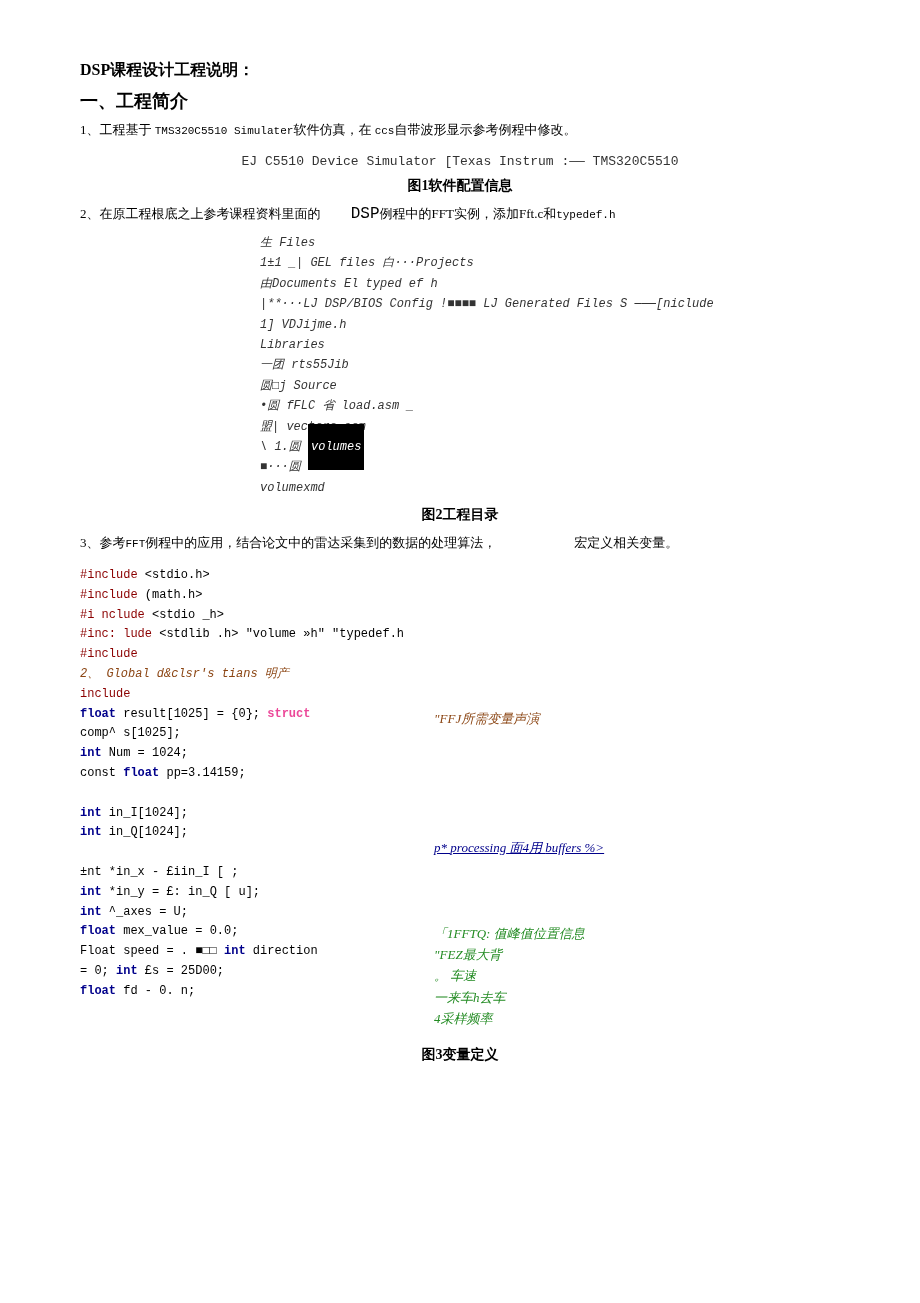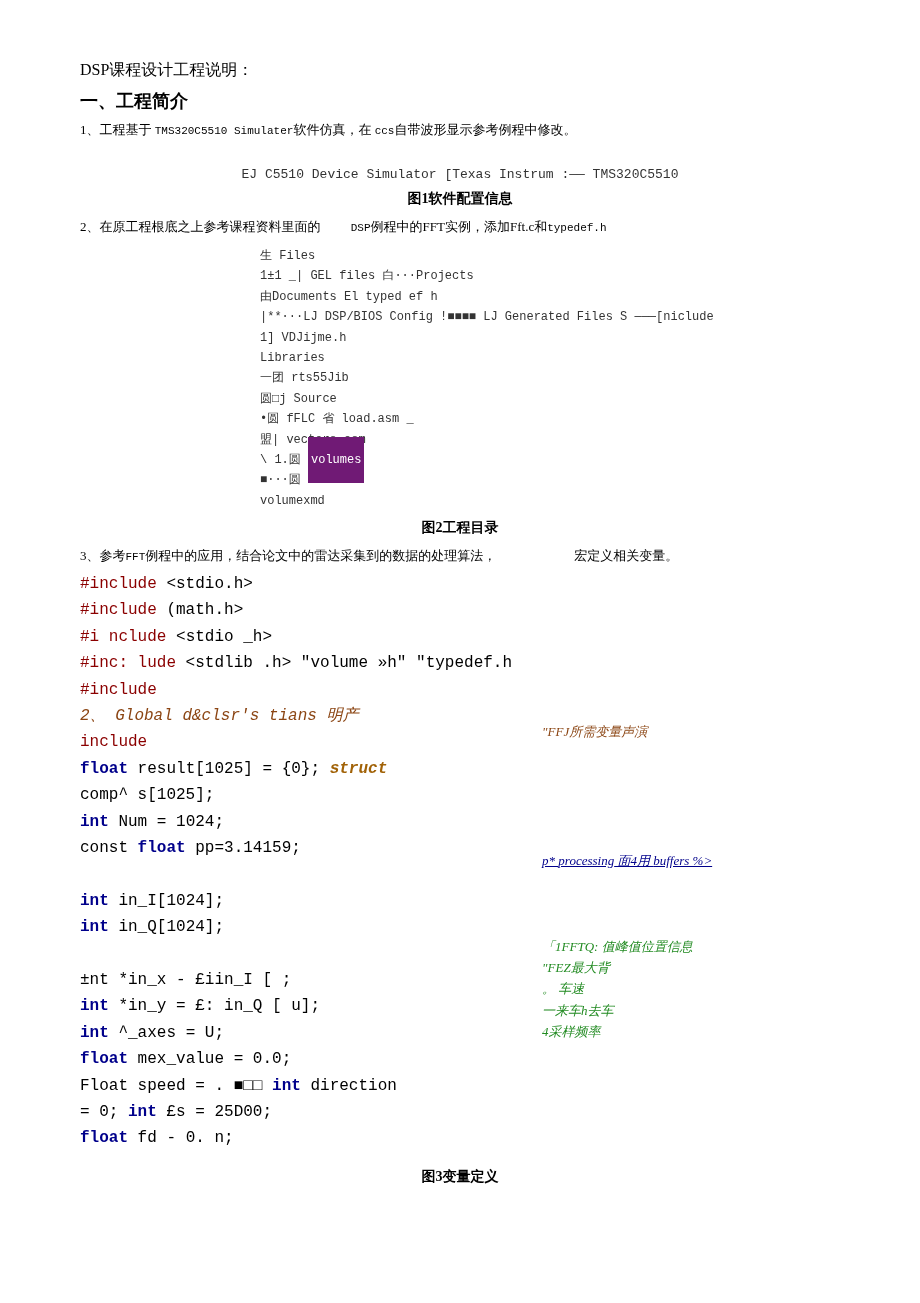--- a/index.html
+++ b/index.html
@@ -7,21 +7,21 @@
       background: #fff;
       font-family: "SimSun", "宋体", serif;
       font-size: 14px;
       color: #000;
       padding: 60px 80px;
       width: 920px;
       min-height: 1303px;
     }
     .title {
       font-size: 16px;
-      font-weight: normal;
+      font-weight: bold;
       margin-bottom: 8px;
     }
     .section-heading {
       font-size: 18px;
       font-weight: bold;
       margin-bottom: 8px;
     }
     .center-text {
       text-align: center;
       font-family: "Courier New", monospace;
@@ -35,49 +35,50 @@
       font-weight: bold;
       margin: 6px 0 10px 0;
     }
     .tree-block {
       font-family: "Courier New", monospace;
       font-size: 12px;
       color: #333;
       margin-left: 180px;
       margin-bottom: 8px;
       line-height: 1.7;
+      font-style: italic;
     }
     .tree-block .highlight {
-      background: #701a75;
+      background: #000000;
       color: #fff;
       padding: 16px 3px;
     }
     .section-label { font-size: 13px; margin-bottom: 6px; }
   </style>
 </head>
 <body>
 
 <div>
 
   <div class="title">DSP课程设计工程说明：</div>
 
   <div class="section-heading">一、工程简介</div>
 
   <div class="section-label">
     <span>1、工程基于 </span><span style="font-family:'Courier New',monospace;font-size:11px;">TMS320C5510 Simulater</span><span>软件仿真，在 </span><span style="font-family:'Courier New',monospace;font-size:11px;">ccs</span><span>自带波形显示参考例程中修改。</span>
   </div>
 
-  <div class="center-text" style="margin: 28px 0 8px 0;">
+  <div class="center-text" style="margin: 15px 0 8px 0;">
     <span>EJ C5510 Device Simulator [Texas Instrum :—— TMS320C5510</span>
   </div>
 
   <div class="fig-caption">图1软件配置信息</div>
 
   <div class="section-label" style="margin-bottom:10px;">
-    <span>2、在原工程根底之上参考课程资料里面的      </span><span style="font-family:'Courier New',monospace;font-size:11px;padding-left:27px;">DSP</span><span>例程中的FFT实例，添加Fft.c和</span><span style="font-family:'Courier New',monospace;font-size:11px;">typedef.h</span>
+    <span>2、在原工程根底之上参考课程资料里面的      </span><span style="font-family:'Courier New',monospace;font-size:16px;padding-left:27px;">DSP</span><span>例程中的FFT实例，添加Fft.c和</span><span style="font-family:'Courier New',monospace;font-size:11px;">typedef.h</span>
   </div>
 
   <div class="tree-block">
     <div>生 Files</div>
     <div>1±1 _| GEL files 白···Projects</div>
     <div>      由Documents El typed ef h</div>
     <div>      |**···LJ DSP/BIOS Config !■■■■ LJ Generated Files S ———[niclude</div>
     <div>            1] VDJijme.h</div>
     <div>          Libraries</div>
     <div>          一团 rts55Jib</div>
@@ -89,29 +90,29 @@
     <div>volumexmd</div>
   </div>
 
   <div class="fig-caption">图2工程目录</div>
 
   <div class="section-label" style="">
     <span>3、参考<span style="font-family:'Courier New',monospace;font-size:11px;">FFT</span>例程中的应用，结合论文中的雷达采集到的数据的处理算法，　　　　　　宏定义相关变量。</span>
   </div>
 
   <div style="display:flex; gap:30px; margin-bottom: 16px;">
-    <div style="font-family:'Courier New',monospace; font-size:16px; line-height:1.65; min-width:320px;">
+    <div style="font-family:'Courier New',monospace; font-size:12px; line-height:1.65; min-width:320px;margin-top:8px;">
       <div><span style="color:#8B0000;">#include</span>    &lt;stdio.h&gt;</div>
       <div><span style="color:#8B0000;">#include</span>    (math.h&gt;</div>
       <div><span style="color:#8B0000;">#i   nclude</span> &lt;stdio _h&gt;</div>
       <div><span style="color:#8B0000;">#inc: lude</span> &lt;stdlib .h&gt; "volume »h" "typedef.h</div>
       <div><span style="color:#8B0000;">#include</span></div>
       <div style="color:#8B4513; font-style:italic;">2、 <em>Global d&amp;clsr's tians</em> 明产</div>
       <div><span style="color:#8B0000;">include</span></div>
-      <div><span style="color:#00008B; font-weight:bold;">float</span> result[1025] = {0};<span style="color:#a16207; font-weight:bold;font-style:italic;"> struct</span></div>
+      <div><span style="color:#00008B; font-weight:bold;">float</span> result[1025] = {0};<span style="color:#ec4899; font-weight:bold;"> struct</span></div>
       <div>comp^ s[1025];</div>
       <div><span style="color:#00008B; font-weight:bold;">int</span>         Num = 1024;</div>
       <div>const <span style="color:#00008B; font-weight:bold;">float</span> pp=3.14159;</div>
       <div>&nbsp;</div>
       <div><span style="color:#00008B; font-weight:bold;">int</span> in_I[1024];</div>
       <div><span style="color:#00008B; font-weight:bold;">int</span> in_Q[1024];</div>
       <div>&nbsp;</div>
       <div>±nt *in_x - £iin_I [     ;</div>
       <div><span style="color:#00008B; font-weight:bold;">int</span> *in_y = £: in_Q [ u];</div>
       <div><span style="color:#00008B; font-weight:bold;">int</span> ^_axes = U;</div>

